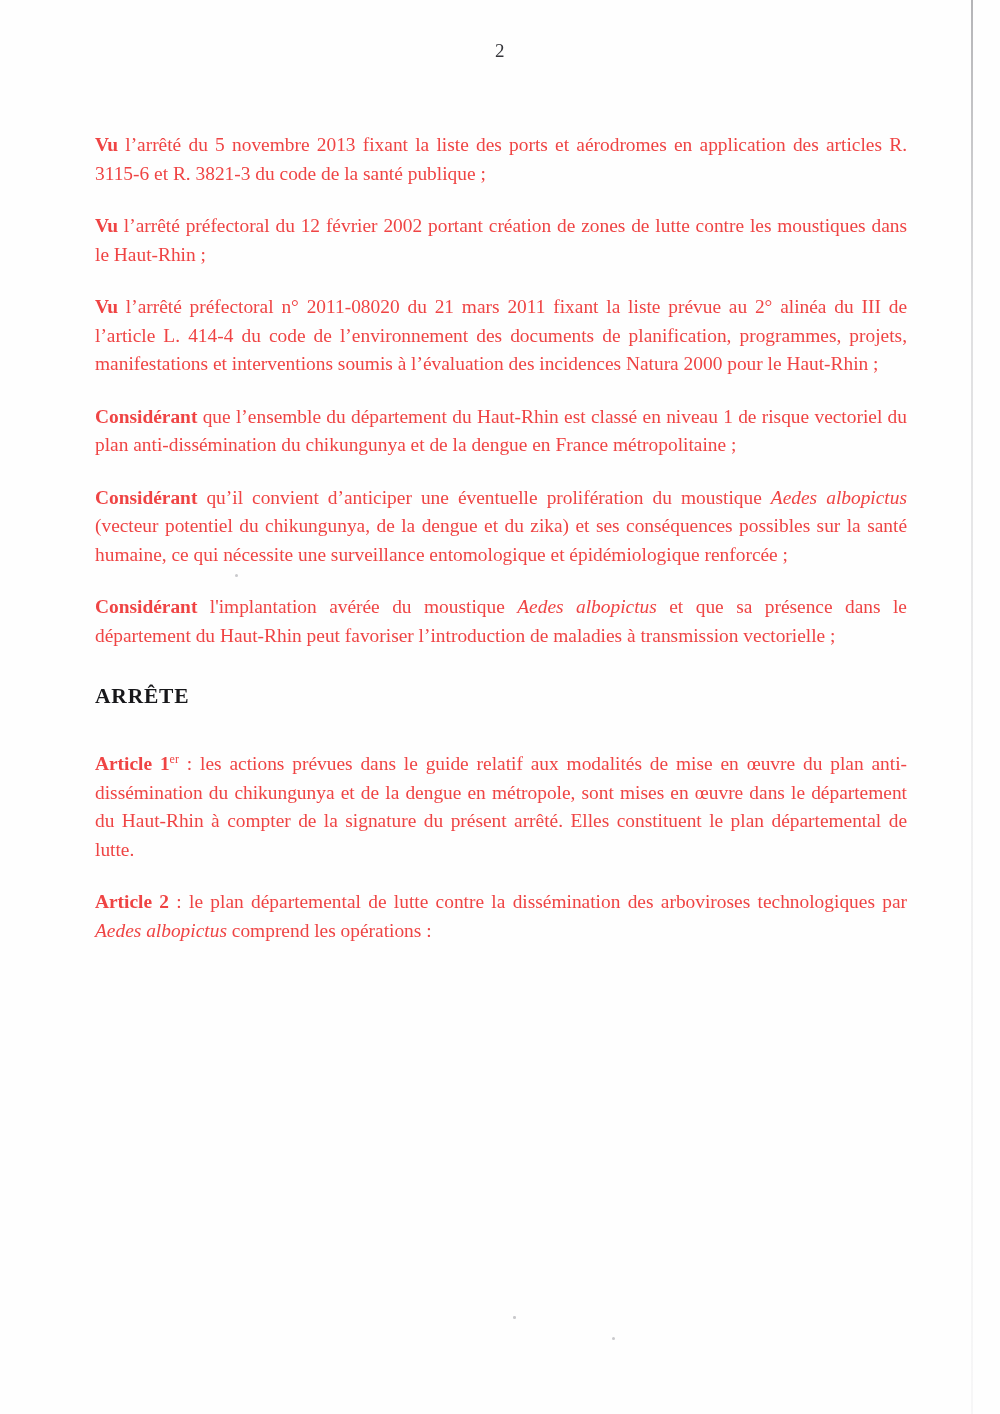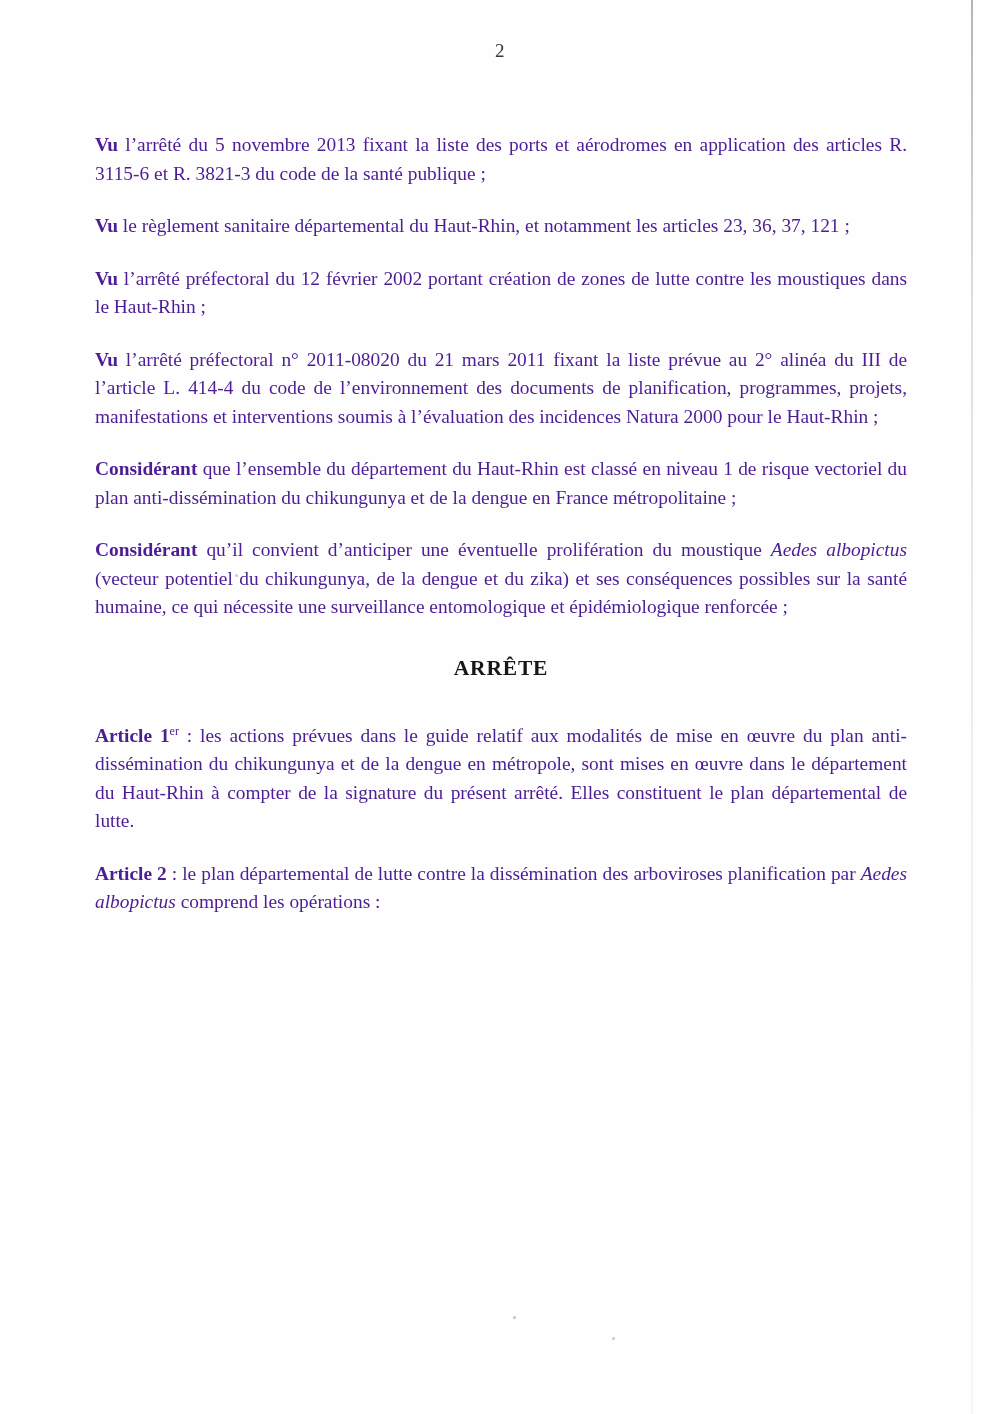--- a/index.html
+++ b/index.html
@@ -48,42 +48,41 @@
     left: 95px;
     top: 131px;
     width: 812px;
   }
   p.para {
     margin: 0 0 24px 0;
     font-size: 19.4px;
     line-height: 28.5px;
     text-align: justify;
     text-justify: inter-word;
-    color: #4c1d95;
+    color: #ef4444;
     hyphens: none;
   }
   p.para.tight {
     margin-bottom: 21px;
   }
   .lead {
     font-weight: bold;
   }
   .it {
     font-style: italic;
   }
   sup.ord {
     font-size: 0.62em;
     vertical-align: super;
     line-height: 0;
     font-weight: normal;
   }
   h1#arrete-heading {
     margin: 0;
     padding: 0;
-    text-align: center;
     font-size: 21.5px;
     font-weight: bold;
     letter-spacing: 0.8px;
     color: #17171a;
   }
   #arrete-wrap {
     margin: 34px 0 41px 0;
   }
   
   .speck {
@@ -102,38 +101,38 @@
   <div class="speck" style="left:235px; top:574px; width:3px; height:3px;"></div>
   <div class="speck" style="left:612px; top:1337px; width:3px; height:3px;"></div>
   <div class="speck" style="left:513px; top:1316px; width:2.5px; height:2.5px;"></div>
 
   <div id="page-number">2</div>
 
   <div id="body-block">
 
     <p class="para"><span class="lead">Vu</span><span> l’arrêté du 5 novembre 2013 fixant la liste des ports et aérodromes en application des articles R. 3115-6 et R. 3821-3 du code de la santé publique ;</span></p>
 
-    <p class="para"><span class="lead">Vu</span><span> le règlement sanitaire départemental du Haut-Rhin, et notamment les articles 23, 36, 37, 121 ;</span></p>
 
     <p class="para"><span class="lead">Vu</span><span> l’arrêté préfectoral du 12 février 2002 portant création de zones de lutte contre les moustiques dans le Haut-Rhin ;</span></p>
 
     <p class="para"><span class="lead">Vu</span><span> l’arrêté préfectoral n° 2011-08020 du 21 mars 2011 fixant la liste prévue au 2° alinéa du III de l’article L. 414-4 du code de l’environnement des documents de planification, programmes, projets, manifestations et interventions soumis à l’évaluation des incidences Natura 2000 pour le Haut-Rhin ;</span></p>
 
 
 
 
     <p class="para"><span class="lead">Considérant</span><span> que l’ensemble du département du Haut-Rhin est classé en niveau 1 de risque vectoriel du plan anti-dissémination du chikungunya et de la dengue en France métropolitaine ;</span></p>
 
     <p class="para"><span class="lead">Considérant</span><span> qu’il convient d’anticiper une éventuelle prolifération du moustique </span><span class="it">Aedes albopictus</span><span> (vecteur potentiel du chikungunya, de la dengue et du zika) et ses conséquences possibles sur la santé humaine, ce qui nécessite une surveillance entomologique et épidémiologique renforcée ;</span></p>
 
+    <p class="para"><span class="lead">Considérant</span><span> l'implantation avérée du moustique </span><span class="it">Aedes albopictus</span><span> et que sa présence dans le département du Haut-Rhin peut favoriser l’introduction de maladies à transmission vectorielle ;</span></p>
 
 
 
     <div id="arrete-wrap">
       <h1 id="arrete-heading">ARRÊTE</h1>
     </div>
 
     <p class="para"><span class="lead">Article 1</span><sup class="ord">er</sup><span> : les actions prévues dans le guide relatif aux modalités de mise en œuvre du plan anti-dissémination du chikungunya et de la dengue en métropole, sont mises en œuvre dans le département du Haut-Rhin à compter de la signature du présent arrêté. Elles constituent le plan départemental de lutte.</span></p>
 
-    <p class="para" style="margin-bottom:0;"><span class="lead">Article 2</span><span> : le plan départemental de lutte contre la dissémination des arboviroses planification par </span><span class="it">Aedes albopictus</span><span> comprend les opérations :</span></p>
+    <p class="para" style="margin-bottom:0;"><span class="lead">Article 2</span><span> : le plan départemental de lutte contre la dissémination des arboviroses technologiques par </span><span class="it">Aedes albopictus</span><span> comprend les opérations :</span></p>
 
   </div>
 </div>
 
 </body></html>

